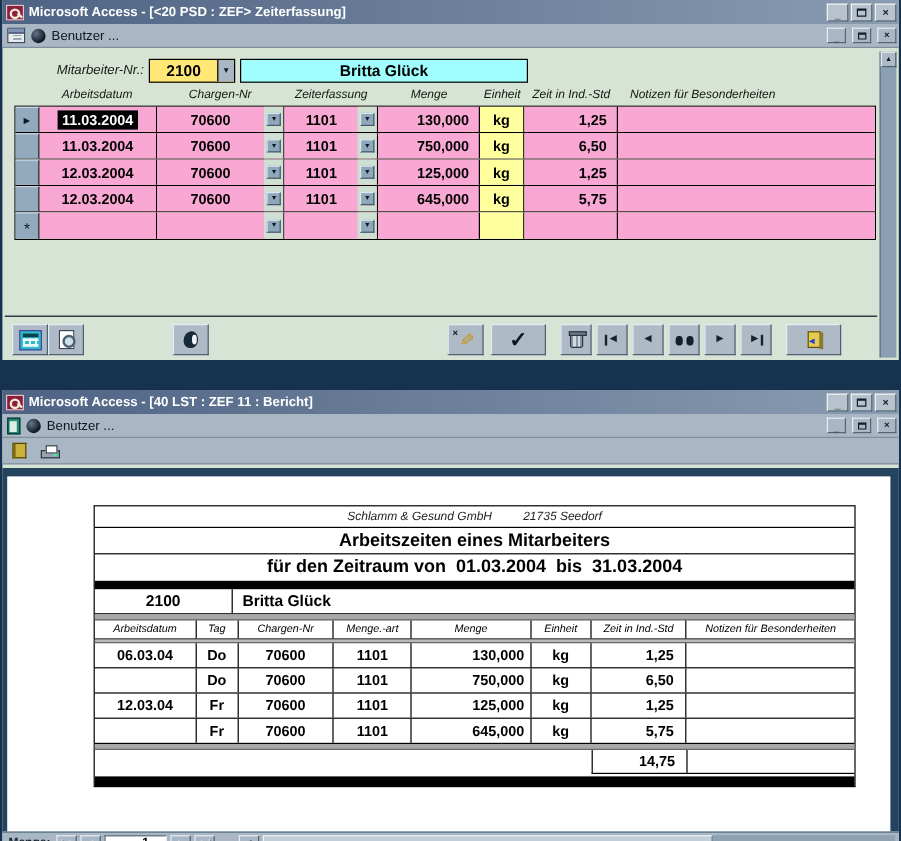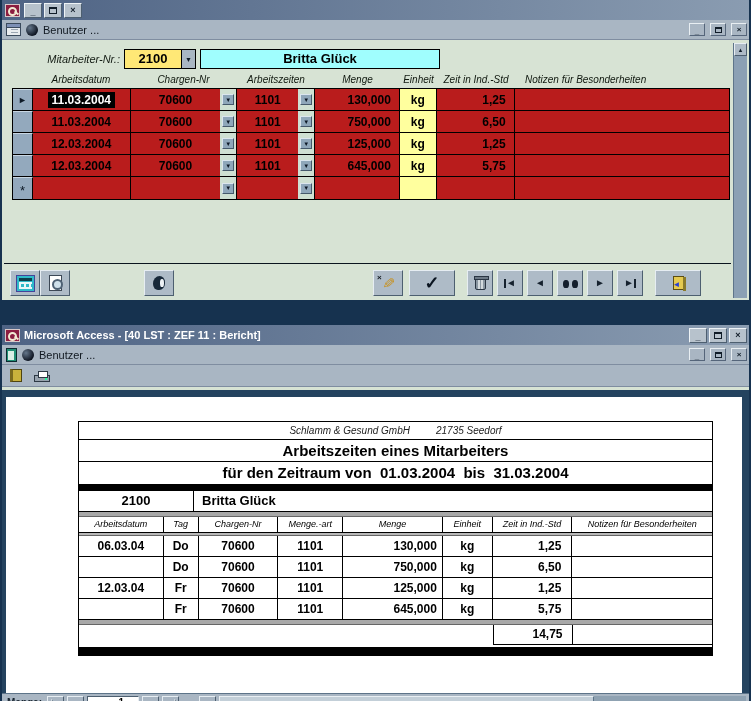--- a/index.html
+++ b/index.html
@@ -45,21 +45,21 @@
   .name-box { position:absolute; left:196px; top:0; width:240px; height:20px; border:1px solid #000; background:#a0fefe; text-align:center; font-weight:bold; font-size:13px; line-height:18px; }
 
   .col-headers { position:absolute; top:33px; left:8px; display:flex; height:13px; }
   .col-headers span { font-style:italic; font-size:10px; color:#10180f; text-align:center; white-space:nowrap; overflow:visible; }
   .hsp { width:20px; }
   .w-date{width:98px} .w-charge{width:107px} .w-type{width:78px} .w-qty{width:85px} .w-unit{width:37px} .w-time{width:78px} .w-notes{width:215px; text-align:left !important; padding-left:10px;}
 
   .grid { position:absolute; top:47px; left:8px; width:718px; border:1px solid #000; background:#fffff0; }
   .grow { display:flex; height:22px; border-bottom:1px solid #000; }
   .grow:last-child { border-bottom:none; }
-  .gcell { border-right:1px solid #000; display:flex; align-items:center; font-weight:bold; font-size:12px; color:#000; background:#b91c1c; }
+  .gcell { border-right:1px solid #000; display:flex; align-items:center; font-weight:bold; font-size:12px; color:#000; background:#f9a8d4; }
   .gcell:last-child { border-right:none; }
   .gsel { width:20px; background:#93a9bd; border-right:1px solid #000; border-top:1px solid #c8d6e2; display:flex; align-items:center; justify-content:center; font-size:9px; color:#0c1825; }
   .gsel .newmark { font-size:13px; margin-top:3px; }
   .center { justify-content:center; }
   .right  { justify-content:flex-end; padding-right:8px; }
   .sel-text { background:#000; color:#fff; padding:1px 4px; }
   .unit-cell { background:#ffff9e; justify-content:center; }
   .dd-strip { margin-left:auto; width:16px; align-self:stretch; background:#cfe0d2; display:flex; align-items:center; justify-content:center; }
   .dd-mini { width:12px; height:11px; background:#8fa7ba; border:1px solid; border-color:#dbe6ee #45596b #45596b #dbe6ee; font-size:6px; color:#0c1825; display:flex; align-items:center; justify-content:center; }
   .charge-val, .type-val { flex:1; text-align:center; }
@@ -146,20 +146,21 @@
   .hscroll { flex:1; height:14px; display:flex; margin-right:1px; }
   .hthumb { width:375px; background:#c3cfd8; border:1px solid; border-color:#e9eff3 #5d7489 #5d7489 #e9eff3; }
   .htrack { flex:1; background:#8fa2b2; }
 </style>
 </head>
 <body>
 
 <div class="window" id="w1">
   <div class="titlebar">
     <span class="appicon"></span>
+    <span class="title">Microsoft Access - [&lt;20 PSD : ZEF&gt; Zeiterfassung]</span>
     <span class="winbtns">
       <span class="wbtn">
           <span class="min-glyph">_</span>
         </span>
       <span class="wbtn">
           <span class="restore-box"></span>
         </span>
       <span class="wbtn">
           <span>×</span>
         </span>
@@ -190,21 +191,21 @@
             <span>▼</span>
           </span>
       </span>
       <span class="name-box">Britta Glück</span>
     </div>
 
     <div class="col-headers">
       <span class="hsp"></span>
       <span class="w-date">Arbeitsdatum</span>
       <span class="w-charge">Chargen-Nr</span>
-      <span class="w-type">Arbeitszeiten</span>
+      <span class="w-type">Zeiterfassung</span>
       <span class="w-qty">Menge</span>
       <span class="w-unit">Einheit</span>
       <span class="w-time">Zeit in Ind.-Std</span>
       <span class="w-notes">Notizen für Besonderheiten</span>
     </div>
 
     <div class="grid">
 
       <div class="grow">
         <div class="gsel">

